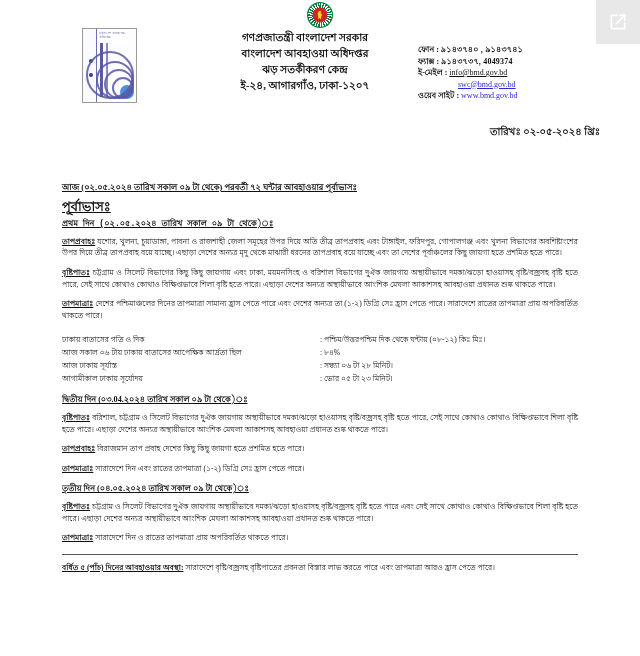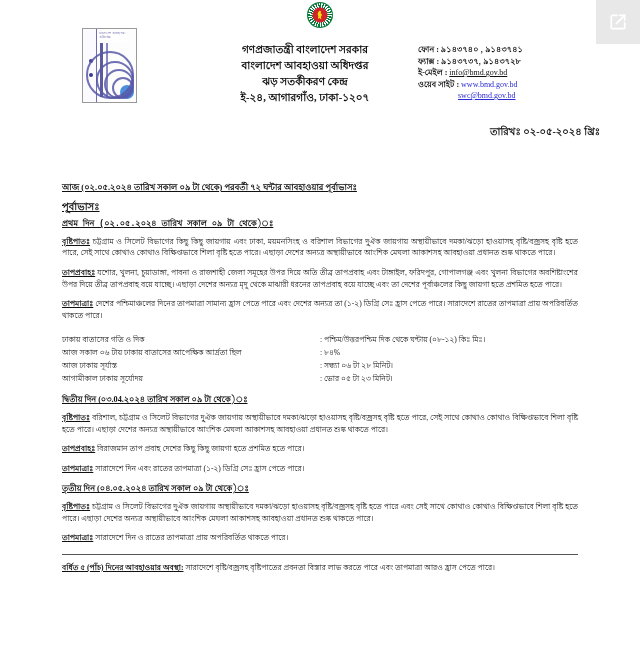--- a/index.html
+++ b/index.html
@@ -143,21 +143,21 @@
   }
   .bmd-logo .captext{
     position:absolute; left:16px; top:3px; width:34px;
     font-size:3.2px; line-height:3.6px; color:#3a3a8c;
     font-family:"Liberation Sans", sans-serif;
   }
 
   .gov-titles {
     position: absolute;
     left: 170px;
-    top: 14px;
+    top: 2px;
     width: 270px;
     text-align: center;
     font-family: "Liberation Serif", "DejaVu Serif", serif;
     font-size: 10.5px;
     line-height: 16px;
     color: #0b0b0b;
     font-weight: 600;
   }
 
   .contact-block {
@@ -207,21 +207,21 @@
   }
   .title-line { margin-bottom: 5px; margin-top: 34px; }
   .para { margin-bottom: 8px; }
   .para .tag {
     font-weight: 700;
     text-decoration: underline;
   }
   .sec-title {
     font-weight: 700;
     text-decoration: underline;
-    font-size: 10px;
+    font-size: 13px;
     margin-bottom: 6px;
   }
   .day-title {
     font-weight: 700;
     text-decoration: underline;
     font-size: 8.2px;
     margin: 9px 0 6px 0;
   }
 
   
@@ -290,54 +290,54 @@
       <div>বাংলাদেশ আবহাওয়া অধিদপ্তর</div>
       <div>ঝড় সতর্কীকরণ কেন্দ্র</div>
       <div>ই-২৪, আগারগাঁও, ঢাকা-১২০৭</div>
     </div>
 
     <div class="contact-block">
       <div class="row">
         <span class="lbl">ফোন</span><span class="lbl"> : </span><span class="num">৯১৪৩৭৪০ , ৯১৪৩৭৪১</span>
       </div>
       <div class="row">
-        <span class="lbl">ফ্যাক্স</span><span class="lbl"> : </span><span class="num">৯১৪৩৭৩৭, ৯১৪৩৭২৮</span>
+        <span class="lbl">ফ্যাক্স</span><span class="lbl"> : </span><span class="num">৯১৪৩৭৩৭, 4049374</span>
       </div>
       <div class="row">
         <span class="lbl">ই-মেইল</span><span class="lbl"> : </span><span class="mail">info@bmd.gov.bd</span>
       </div>
+      <div class="row indent">
+        <span class="link">swc@bmd.gov.bd</span>
+      </div>
       <div class="row">
         <span class="lbl">ওয়েব সাইট</span><span class="lbl"> : </span><span class="link plain">www.bmd.gov.bd</span>
       </div>
-      <div class="row indent">
-        <span class="link">swc@bmd.gov.bd</span>
-      </div>
     </div>
   </div>
 
   <div class="date-line">তারিখঃ ০২-০৫-২০২৪ খ্রিঃ</div>
 
   <div class="doc">
 
     <div class="title-line">
       <span class="hd">আজ (০২.০৫.২০২৪  তারিখ সকাল ০৯ টা থেকে) পরবর্তী ৭২ ঘন্টার আবহাওয়ার পূর্বাভাসঃ</span>
     </div>
 
 
     <div class="sec-title">পূর্বাভাসঃ</div>
 
     <div>
       <div class="day-title" style="margin-top:0;font-family:Liberation Mono, monospace;">প্রথম দিন (০২.০৫.২০২৪  তারিখ সকাল ০৯ টা থেকে)ঃ</div>
       <div class="para">
+        <span class="tag">তাপপ্রবাহঃ</span>
+        <span>যশোর, খুলনা, চুয়াডাঙ্গা, পাবনা ও রাজশাহী জেলা সমূহের উপর দিয়ে অতি তীব্র তাপপ্রবাহ এবং টাঙ্গাইল, ফরিদপুর, গোপালগঞ্জ এবং খুলনা বিভাগের অবশিষ্টাংশের উপর দিয়ে তীব্র তাপপ্রবাহ বয়ে যাচ্ছে। এছাড়া দেশের অন্যত্র মৃদু থেকে মাঝারী ধরনের তাপপ্রবাহ বয়ে যাচ্ছে এবং তা দেশের পূর্বাঞ্চলের কিছু জায়গা হতে প্রশমিত হতে পারে।</span>
+      </div>
+      <div class="para">
         <span class="tag">বৃষ্টিপাতঃ</span>
         <span>চট্টগ্রাম ও সিলেট বিভাগের  কিছু কিছু জায়গায় এবং ঢাকা, ময়মনসিংহ ও বরিশাল বিভাগের দু্ঐক জায়গায় অস্থায়ীভাবে দমকা/ঝড়ো হাওয়াসহ বৃষ্টি/বজ্রসহ বৃষ্টি হতে পারে, সেই সাথে কোথাও কোথাও বিক্ষিপ্তভাবে শিলা বৃষ্টি হতে পারে। এছাড়া দেশের অন্যত্র অস্থায়ীভাবে আংশিক মেঘলা আকাশসহ আবহাওয়া প্রধানত শুষ্ক থাকতে পারে।</span>
-      </div>
-      <div class="para">
-        <span class="tag">তাপপ্রবাহঃ</span>
-        <span>যশোর, খুলনা, চুয়াডাঙ্গা, পাবনা ও রাজশাহী জেলা সমূহের উপর দিয়ে অতি তীব্র তাপপ্রবাহ এবং টাঙ্গাইল, ফরিদপুর, গোপালগঞ্জ এবং খুলনা বিভাগের অবশিষ্টাংশের উপর দিয়ে তীব্র তাপপ্রবাহ বয়ে যাচ্ছে। এছাড়া দেশের অন্যত্র মৃদু থেকে মাঝারী ধরনের তাপপ্রবাহ বয়ে যাচ্ছে এবং তা দেশের পূর্বাঞ্চলের কিছু জায়গা হতে প্রশমিত হতে পারে।</span>
       </div>
       <div class="para">
         <span class="tag">তাপমাত্রাঃ</span>
         <span>দেশের পশ্চিমাঞ্চলের দিনের তাপমাত্রা সামান্য হ্রাস পেতে পারে এবং দেশের অন্যত্র তা (১-২) ডিগ্রি সেঃ  হ্রাস পেতে পারে। সারাদেশে রাতের তাপমাত্রা প্রায় অপরিবর্তিত থাকতে পারে।</span>
       </div>
     </div>
 
     <table class="dhaka-table">
       <tbody>
         <tr>

